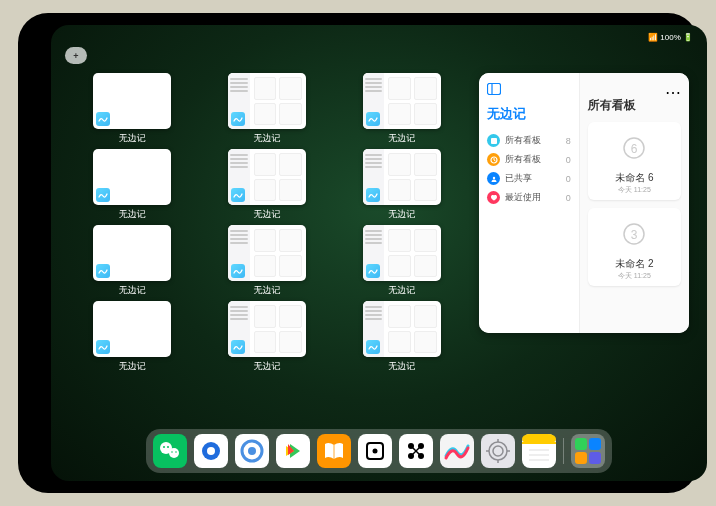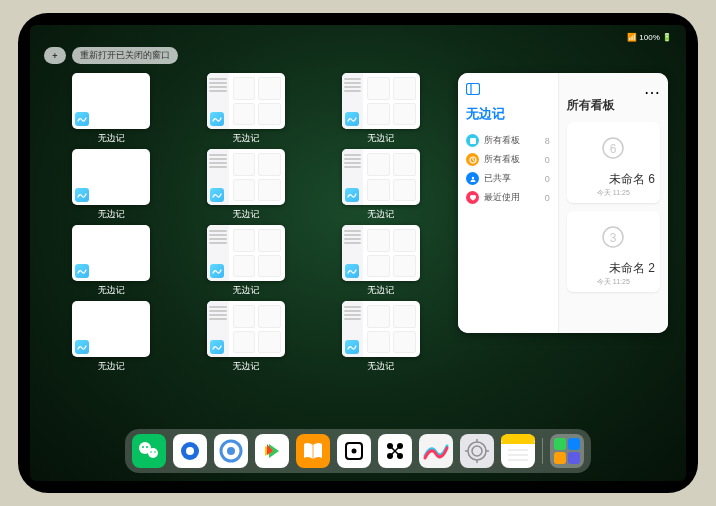--- a/index.html
+++ b/index.html
@@ -17,23 +17,24 @@
   height: 480px;
   background: #000;
   border-radius: 30px;
   padding: 12px;
   position: relative;
 }
 .screen {
   width: 100%;
   height: 100%;
   background: radial-gradient(ellipse at 50% 40%, #1a4a2a 0%, #0d2815 50%, #051208 100%);
-  border-radius: 6px;
+  border-radius: 18px;
   position: relative;
   overflow: hidden;
+  margin-left: 21px;
 }
 .status-bar {
   position: absolute;
   top: 4px;
   left: 0;
   right: 0;
   height: 16px;
   display: flex;
   justify-content: space-between;
   align-items: center;
@@ -225,23 +226,23 @@
 }
 .board-preview {
   height: 42px;
   display: flex;
   align-items: center;
   justify-content: center;
   color: #bbb;
 }
 .board-preview svg { width: 32px; height: 32px; }
 .board-name {
-  font-size: 12px;
+  font-size: 10px;
   color: #333;
-  text-align: right;
+  text-align: center;
   margin-top: 2px;
 }
 .board-date {
   font-size: 7px;
   color: #aaa;
   text-align: center;
 }
 .dock {
   position: absolute;
   bottom: 8px;
@@ -282,23 +283,20 @@
       <span></span>
       <div class="status-right">
         <span>📶 100% 🔋</span>
       </div>
     </div>
 
     <div class="top-controls">
       <div class="top-btn add-btn">
         <span>+</span>
       </div>
-      <div class="top-btn reopen-btn">
-        <span>重新打开已关闭的窗口</span>
-      </div>
     </div>
 
     <div class="main-area">
       <div class="grid-area">
         <div class="grid" id="grid" style="grid-template-columns: repeat(3, 1fr);">
             <div class="thumb">
               <div class="thumb-win">
                 <div class="app-badge">
                   <svg viewBox="0 0 10 10">
                     <path d="M1 7 Q3 3 5 6 T9 4" stroke="#fff" stroke-width="1.3" fill="none" stroke-linecap="round"></path>

